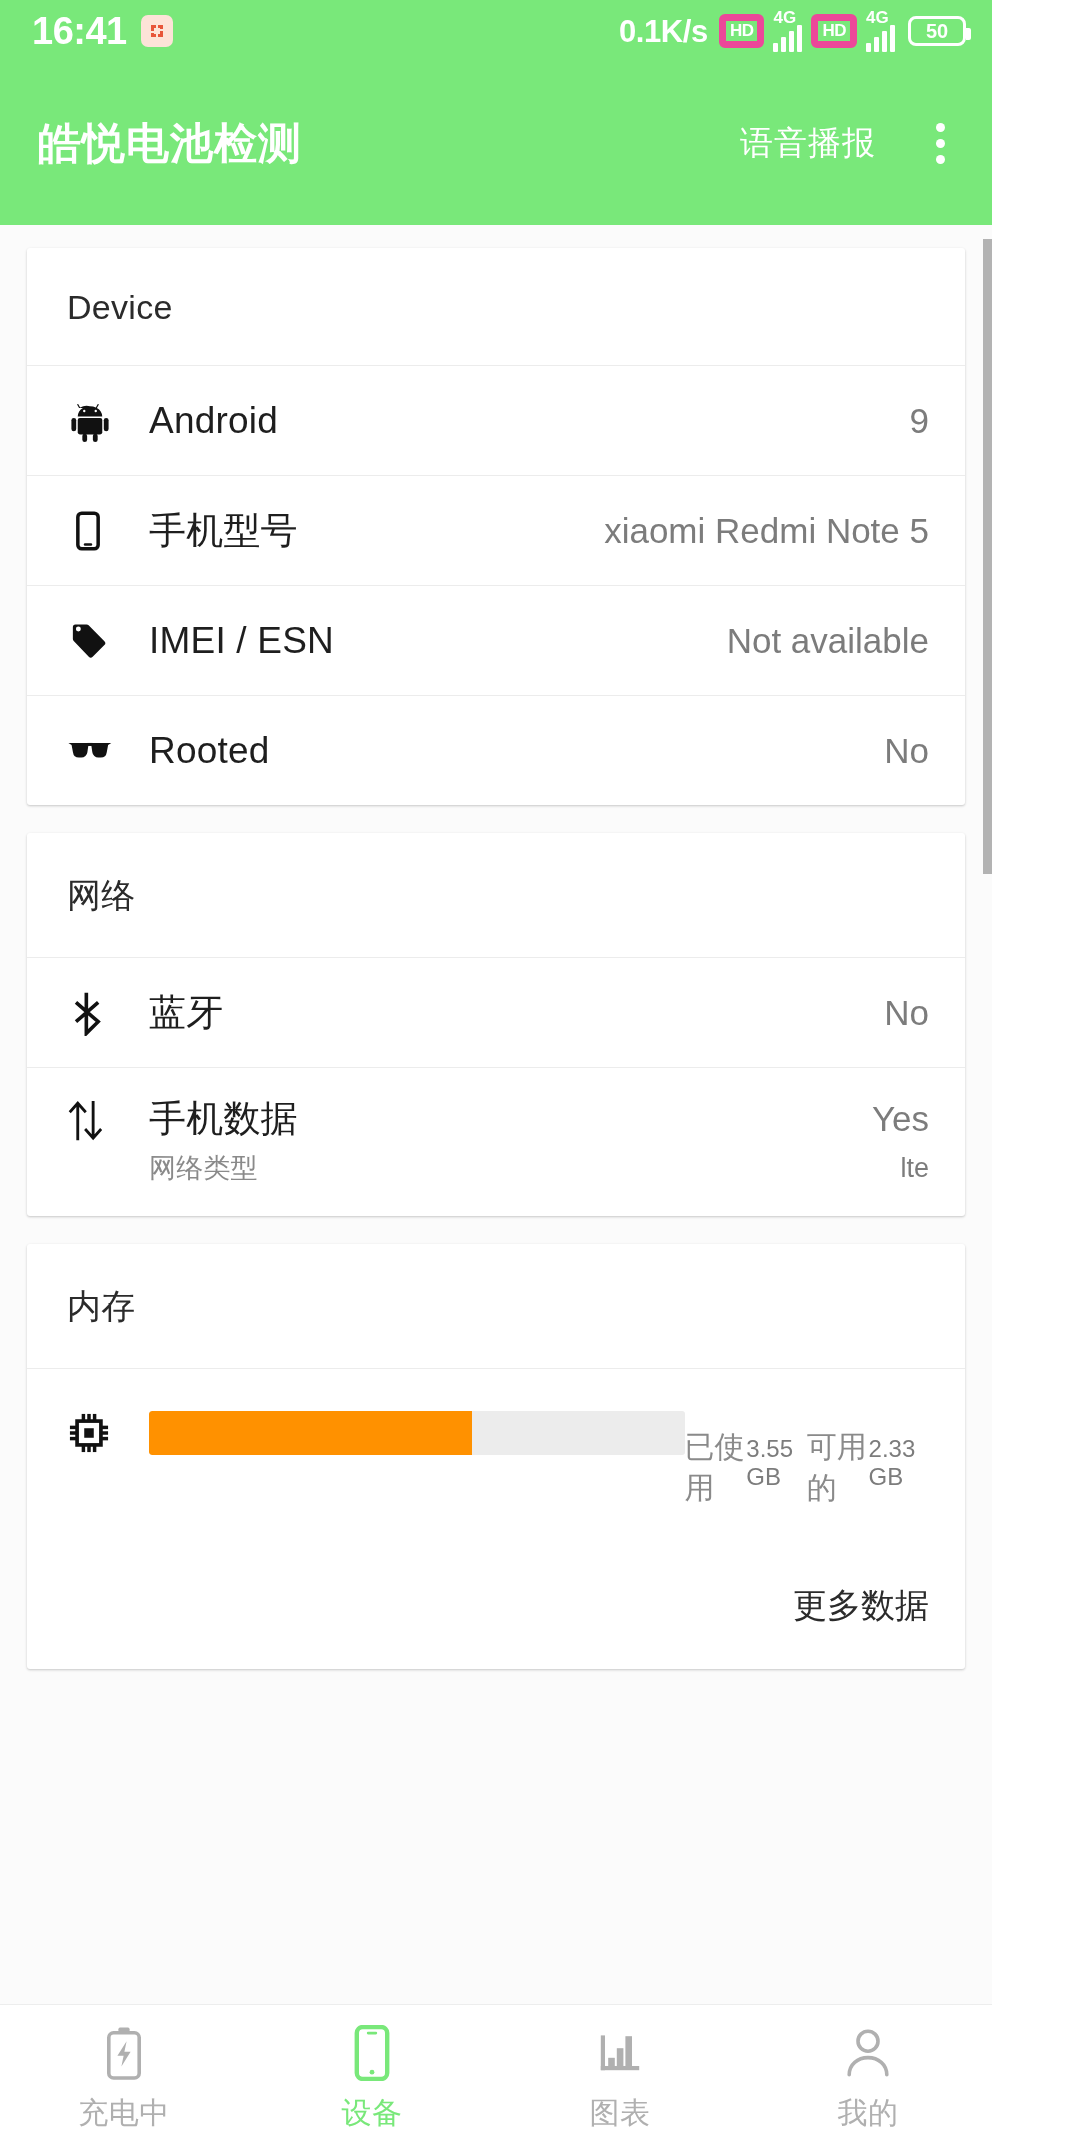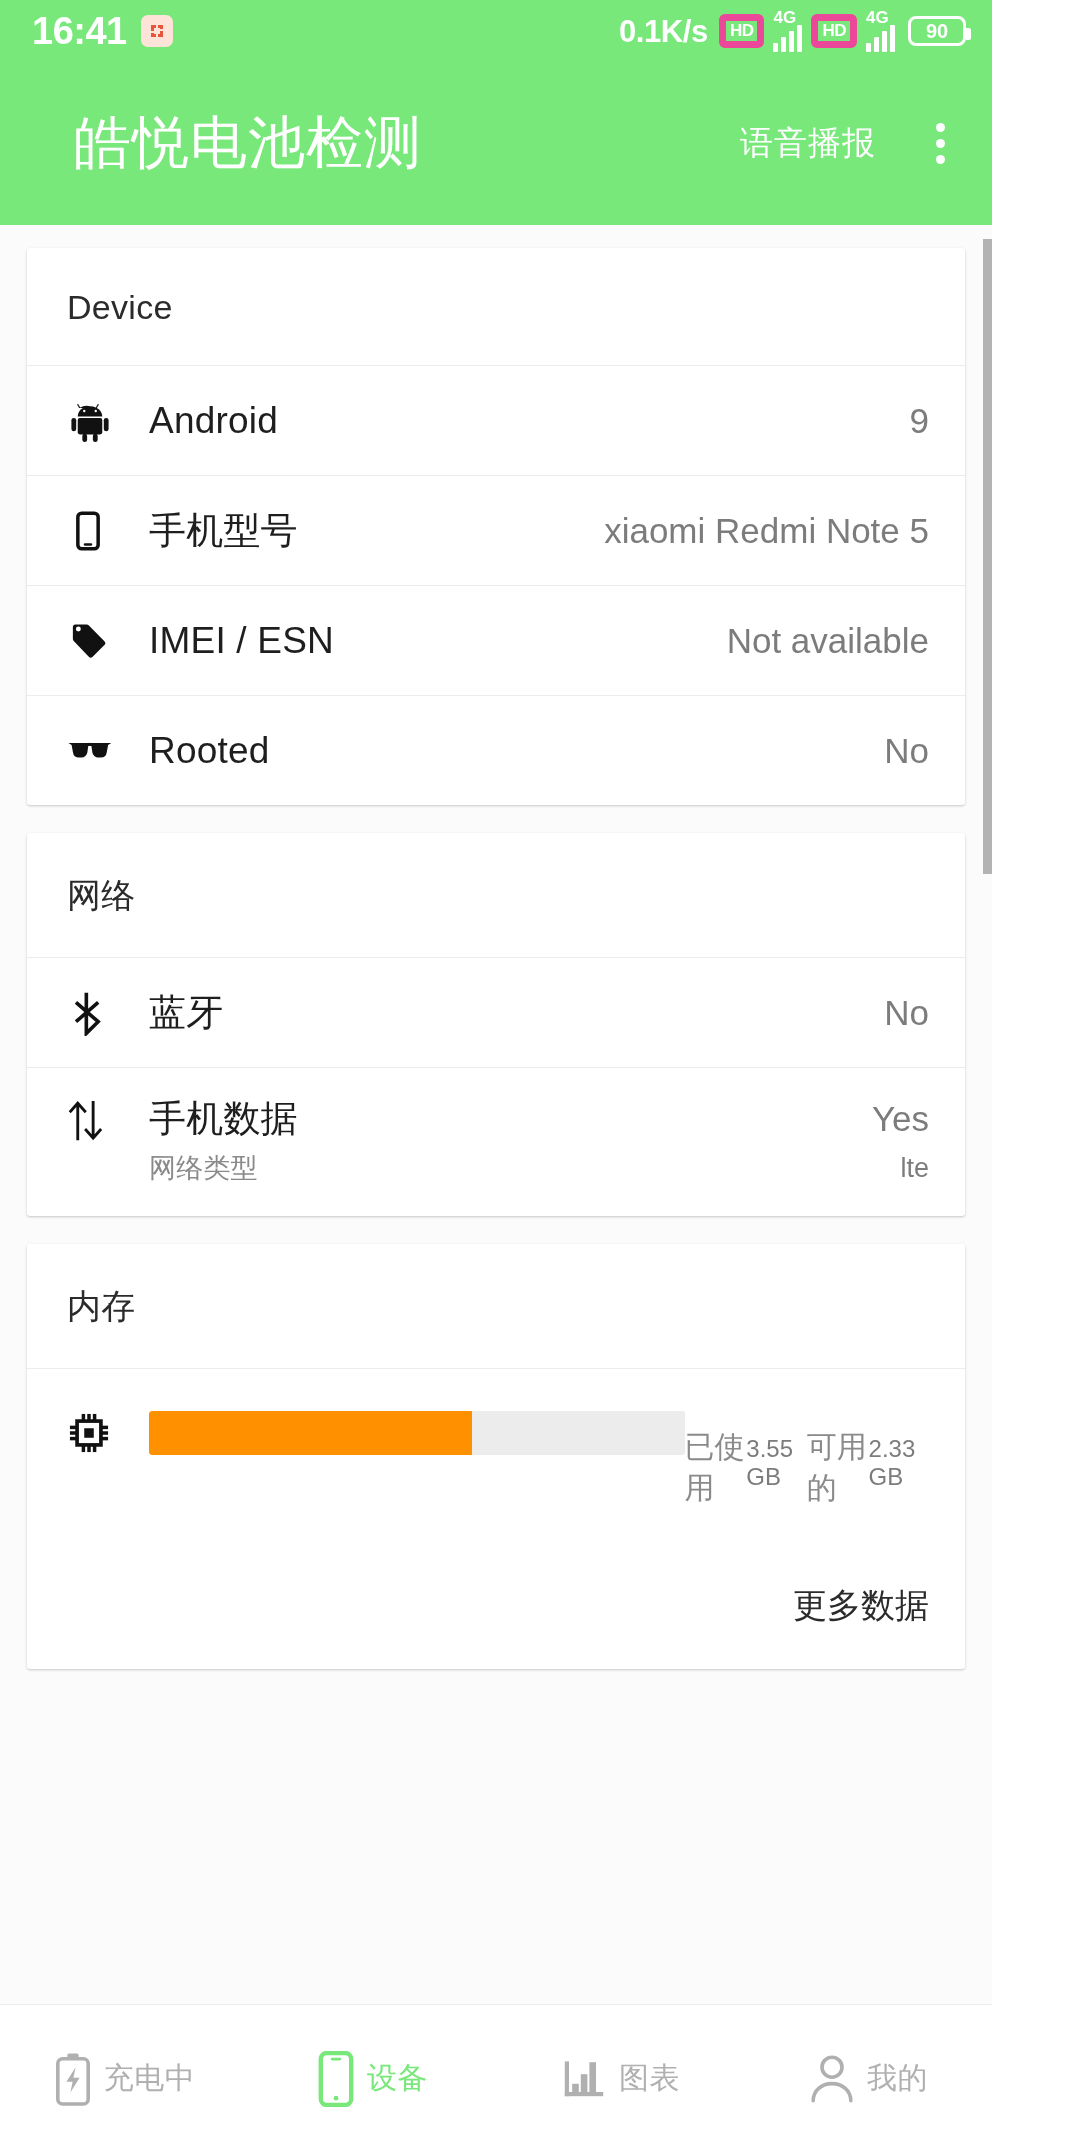--- a/index.html
+++ b/index.html
@@ -105,24 +105,23 @@
   .app-bar {
     height: 163px;
     background: #79e87a;
     display: flex;
     align-items: center;
     padding: 0 30px 0 38px;
     flex: 0 0 auto;
   }
   .app-title {
     color: #ffffff;
-    font-size: 57px;
-    font-weight: 400;
+    font-size: 43px;
+    font-weight: 700;
     letter-spacing: 1px;
-    margin-left: 36px;
   }
   .app-bar-spacer { flex: 1 1 auto; }
   .app-action {
     color: #ffffff;
     font-size: 33px;
     font-weight: 400;
     margin-right: 42px;
     letter-spacing: 1px;
   }
   .overflow-dots {
@@ -284,21 +283,21 @@
     height: 148px;
     background: #ffffff;
     border-top: 1px solid #ededed;
     display: flex;
     flex: 0 0 auto;
     align-items: center;
   }
   .nav-item {
     flex: 1 1 25%;
     display: flex;
-    flex-direction: row;
+    flex-direction: column;
     align-items: center;
     justify-content: center;
     gap: 11px;
   }
   .nav-icon { height: 58px; display: flex; align-items: center; justify-content: center; }
   .nav-label {
     font-size: 30px;
     color: #b0b0b0;
     letter-spacing: 0.5px;
   }
@@ -339,21 +338,21 @@
         <span class="sig-label">4G</span>
         <span class="sig-bars">
           <i style="height:9px"></i>
             <i style="height:15px"></i>
             <i style="height:21px"></i>
             <i style="height:27px"></i>
         </span>
       </span>
 
       <span class="batt">
-        <span>90</span>
+        <span>50</span>
       </span>
     </div>
   </div>
 
   <div class="app-bar">
     <span class="app-title">皓悦电池检测</span>
     <span class="app-bar-spacer"></span>
     <span class="app-action">语音播报</span>
     <span class="overflow-dots">
       <i></i>

